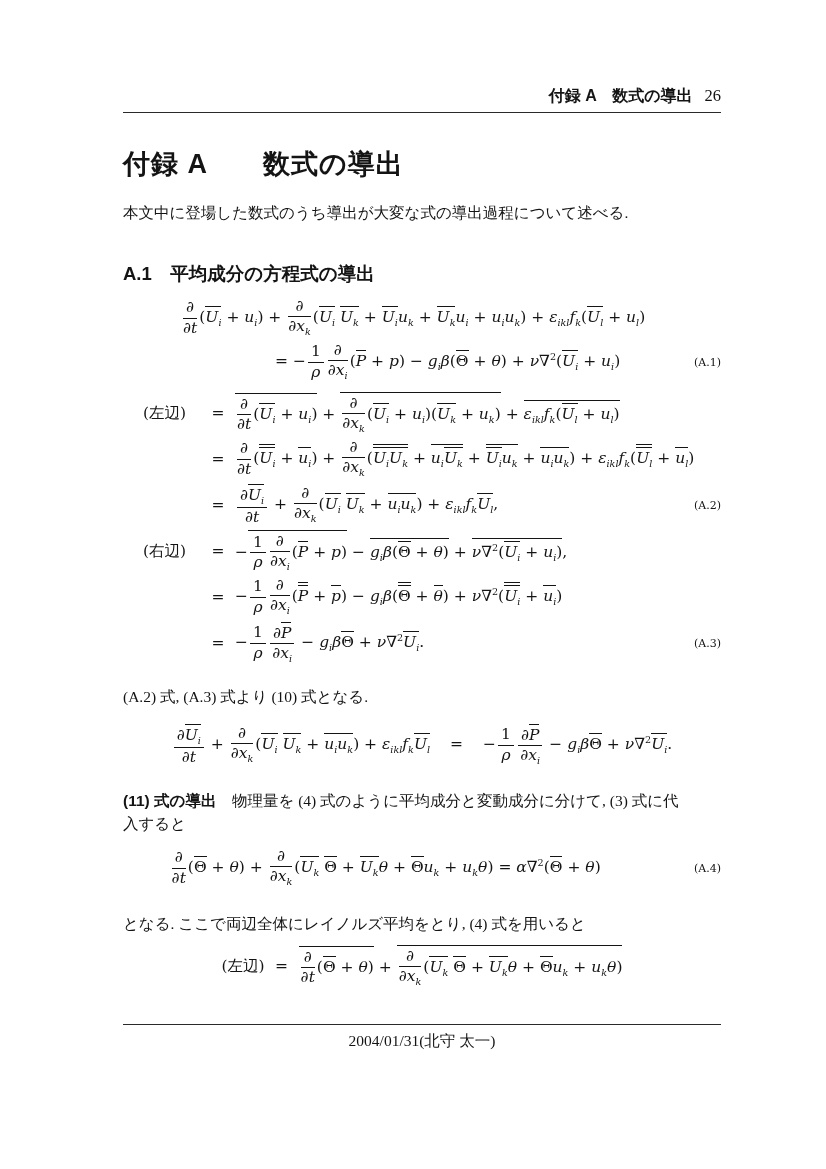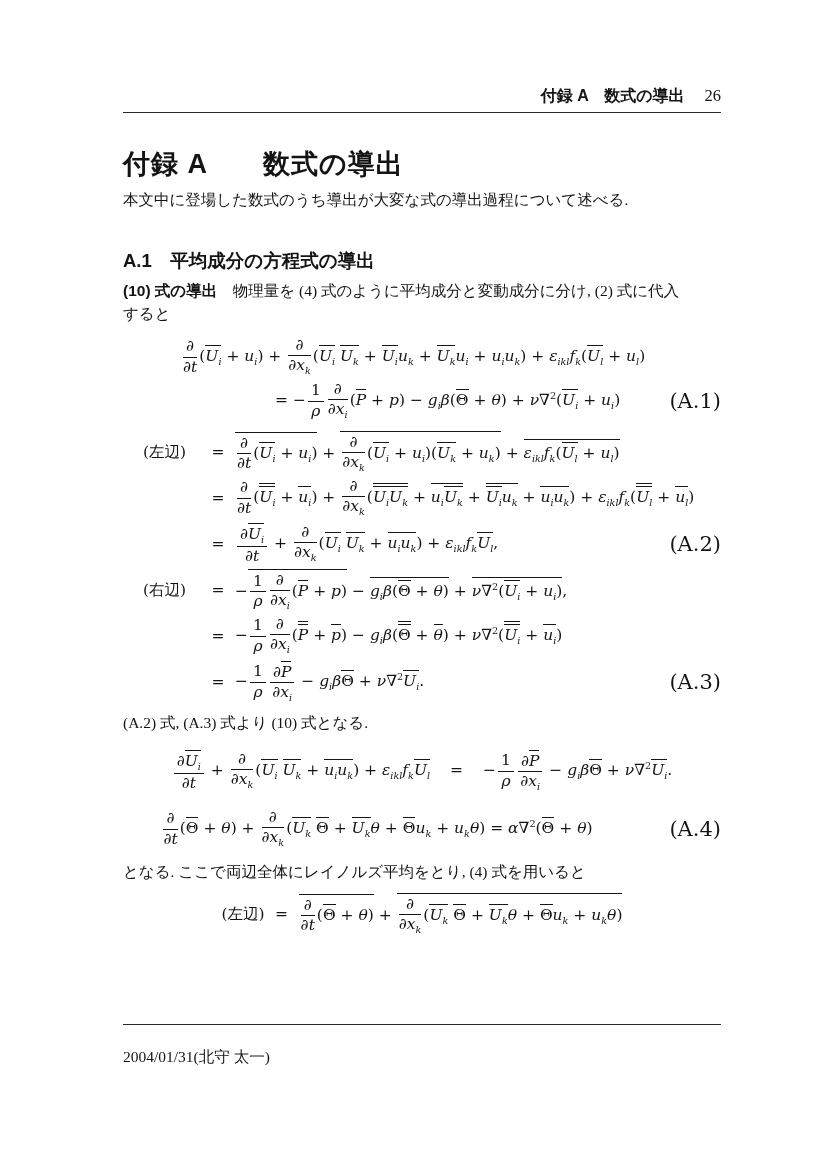--- a/index.html
+++ b/index.html
@@ -3,75 +3,73 @@
 <meta charset="utf-8">
 <style>
   html,body{margin:0;padding:0;background:#fff;}
   .page{position:relative;width:826px;height:1169px;background:#ffffff;color:#141414;
         font-family:"Liberation Serif", serif;overflow:hidden;}
   .content{position:absolute;left:123px;width:598px;top:0;}
   
   .rhead{display:flex;justify-content:flex-end;align-items:baseline;
          padding-top:86px;padding-bottom:5px;border-bottom:1.6px solid #2a2a2a;}
   .rh-title{font-family:"Liberation Sans", sans-serif;font-weight:bold;font-size:16px;}
-  .rh-page{font-size:16.5px;margin-left:20px;}
+  .rh-page{font-size:16.5px;margin-left:12px;}
   
   h1.chap{font-family:"Liberation Sans", sans-serif;font-weight:bold;font-size:27px;
           margin:33px 0 0 0;letter-spacing:1px;}
   h2.sect{font-family:"Liberation Sans", sans-serif;font-weight:bold;font-size:18.5px;
           margin:37px 0 0 0;}
-  p.body{font-size:15.5px;line-height:23px;margin:6px 0 0 0;}
+  p.body{font-size:15.5px;line-height:23px;margin:19px 0 0 0;}
   .runin{font-family:"Liberation Sans", sans-serif;font-weight:bold;font-size:15.5px;}
   .pretext{white-space:pre-line;}
   
   .m{font-family:"DejaVu Serif", serif;font-size:15.5px;}
   .m i{font-style:italic;}
   sub{font-size:0.62em;}
   sup{font-size:0.62em;}
   .fr{display:inline-block;vertical-align:middle;text-align:center;margin:0 2px;line-height:1.1;}
   .fr .nu{display:block;border-bottom:1px solid #141414;padding:0 3px 1px 3px;}
   .fr .de{display:block;padding-top:1px;}
   .ol{display:inline-block;border-top:1px solid #141414;padding-top:2px;line-height:1.05;}
   .wide{display:inline-block;margin:0 20px;}
   
   .eqblk{margin-top:10px;}
   .eqline{display:flex;align-items:center;min-height:44px;}
   .eqline .ind1{margin-left:58px;}
   .eqline .ind2{margin-left:152px;}
-  .atag{margin-left:auto;font-family:"DejaVu Serif", serif;font-size:21px;}
+  .atag{margin-left:auto;font-family:"DejaVu Serif", serif;font-size:11px;}
   .alignblk{margin-top:6px;}
   .arow{display:flex;align-items:center;min-height:46px;}
   .albl{width:58px;padding-left:20px;flex:none;}
   .aop{width:34px;text-align:center;flex:none;}
   .ctr{display:flex;align-items:center;min-height:50px;}
   .ctr .mid{margin:0 auto;}
   .ctr2{display:flex;justify-content:center;align-items:center;min-height:50px;}
   
   .pfoot{position:absolute;left:123px;width:598px;top:1024px;border-top:1.2px solid #2a2a2a;
-         text-align:left;padding-top:22px;font-size:15.5px;}
+         text-align:center;padding-top:6px;font-size:15.5px;}
 </style>
 </head>
 <body>
 
 <div class="page">
   <div class="content">
 
     <div class="rhead">
       <span class="rh-title">付録 A　数式の導出</span>
       <span class="rh-page">26</span>
     </div>
 
     <h1 class="chap">付録 A　　数式の導出</h1>
 
     <p class="body">本文中に登場した数式のうち導出が大変な式の導出過程について述べる.</p>
 
     <h2 class="sect">A.1　平均成分の方程式の導出</h2>
 
-    <p class="body"><span class="runin">(10) 式の導出</span><span class="pretext">　物理量を (4) 式のように平均成分と変動成分に分け, (2) 式に代入
-すると</span></p>
 
     <div class="eqblk">
       <div class="eqline">
         <span class="m ind1"><span class="fr"><span class="nu">∂</span><span class="de">∂<i>t</i></span></span>(<span class="ol"><i>U</i><sub><i>i</i></sub></span> + <i>u</i><sub><i>i</i></sub>) + <span class="fr"><span class="nu">∂</span><span class="de">∂<i>x</i><sub><i>k</i></sub></span></span>(<span class="ol"><i>U</i><sub><i>i</i></sub></span> <span class="ol"><i>U</i><sub><i>k</i></sub></span> + <span class="ol"><i>U</i><sub><i>i</i></sub></span><i>u</i><sub><i>k</i></sub> + <span class="ol"><i>U</i><sub><i>k</i></sub></span><i>u</i><sub><i>i</i></sub> + <i>u</i><sub><i>i</i></sub><i>u</i><sub><i>k</i></sub>) + <i>ε</i><sub><i>ikl</i></sub><i>f</i><sub><i>k</i></sub>(<span class="ol"><i>U</i><sub><i>l</i></sub></span> + <i>u</i><sub><i>l</i></sub>)</span>
       </div>
       <div class="eqline">
         <span class="m ind2">= −<span class="fr"><span class="nu">1</span><span class="de"><i>ρ</i></span></span><span class="fr"><span class="nu">∂</span><span class="de">∂<i>x</i><sub><i>i</i></sub></span></span>(<span class="ol"><i>P</i></span> + <i>p</i>) − <i>g</i><sub><i>i</i></sub><i>β</i>(<span class="ol">Θ</span> + <i>θ</i>) + <i>ν</i>∇<sup>2</sup>(<span class="ol"><i>U</i><sub><i>i</i></sub></span> + <i>u</i><sub><i>i</i></sub>)</span>
         <span class="atag">(A.1)</span>
       </div>
     </div>
@@ -115,20 +113,22 @@
         <span class="atag">(A.3)</span>
       </div>
     </div>
 
     <p class="body">(A.2) 式, (A.3) 式より (10) 式となる.</p>
 
     <div class="ctr2" style="margin-top:12px;">
       <span class="m"><span class="fr"><span class="nu">∂<span class="ol"><i>U</i><sub><i>i</i></sub></span></span><span class="de">∂<i>t</i></span></span> + <span class="fr"><span class="nu">∂</span><span class="de">∂<i>x</i><sub><i>k</i></sub></span></span>(<span class="ol"><i>U</i><sub><i>i</i></sub></span> <span class="ol"><i>U</i><sub><i>k</i></sub></span> + <span class="ol"><i>u</i><sub><i>i</i></sub><i>u</i><sub><i>k</i></sub></span>) + <i>ε</i><sub><i>ikl</i></sub><i>f</i><sub><i>k</i></sub><span class="ol"><i>U</i><sub><i>l</i></sub></span><span class="wide">=</span>−<span class="fr"><span class="nu">1</span><span class="de"><i>ρ</i></span></span><span class="fr"><span class="nu">∂<span class="ol"><i>P</i></span></span><span class="de">∂<i>x</i><sub><i>i</i></sub></span></span> − <i>g</i><sub><i>i</i></sub><i>β</i><span class="ol">Θ</span> + <i>ν</i>∇<sup>2</sup><span class="ol"><i>U</i><sub><i>i</i></sub></span>.</span>
     </div>
 
+    <p class="body"><span class="runin">(11) 式の導出</span><span class="pretext">　物理量を (4) 式のように平均成分と変動成分に分けて, (3) 式に代
+入すると</span></p>
 
     <div class="ctr" style="margin-top:8px;">
       <span class="m mid"><span class="fr"><span class="nu">∂</span><span class="de">∂<i>t</i></span></span>(<span class="ol">Θ</span> + <i>θ</i>) + <span class="fr"><span class="nu">∂</span><span class="de">∂<i>x</i><sub><i>k</i></sub></span></span>(<span class="ol"><i>U</i><sub><i>k</i></sub></span> <span class="ol">Θ</span> + <span class="ol"><i>U</i><sub><i>k</i></sub></span><i>θ</i> + <span class="ol">Θ</span><i>u</i><sub><i>k</i></sub> + <i>u</i><sub><i>k</i></sub><i>θ</i>) = <i>α</i>∇<sup>2</sup>(<span class="ol">Θ</span> + <i>θ</i>)</span>
       <span class="atag">(A.4)</span>
     </div>
 
     <p class="body">となる. ここで両辺全体にレイノルズ平均をとり, (4) 式を用いると</p>
 
     <div class="ctr2" style="margin-top:6px;">
       <span class="m">(左辺)</span>

